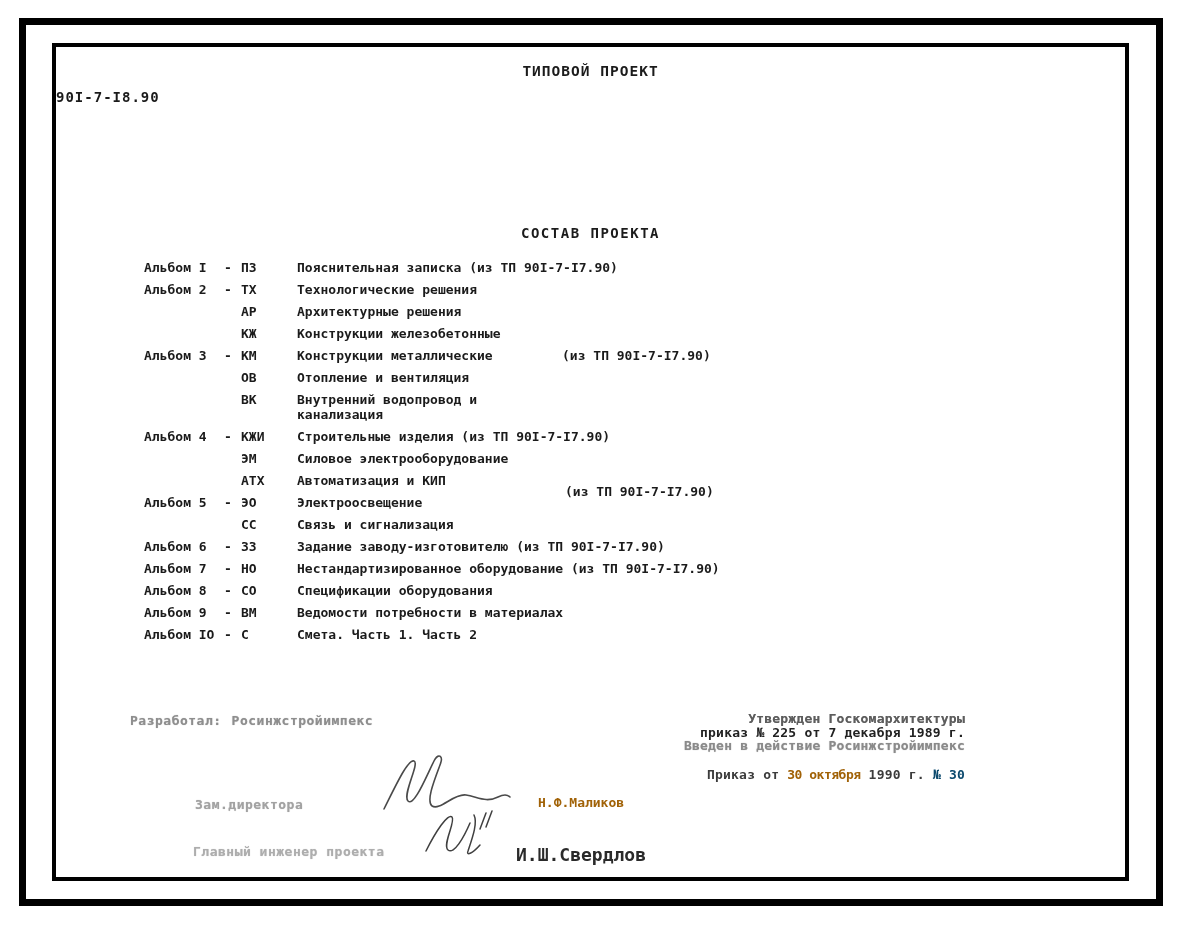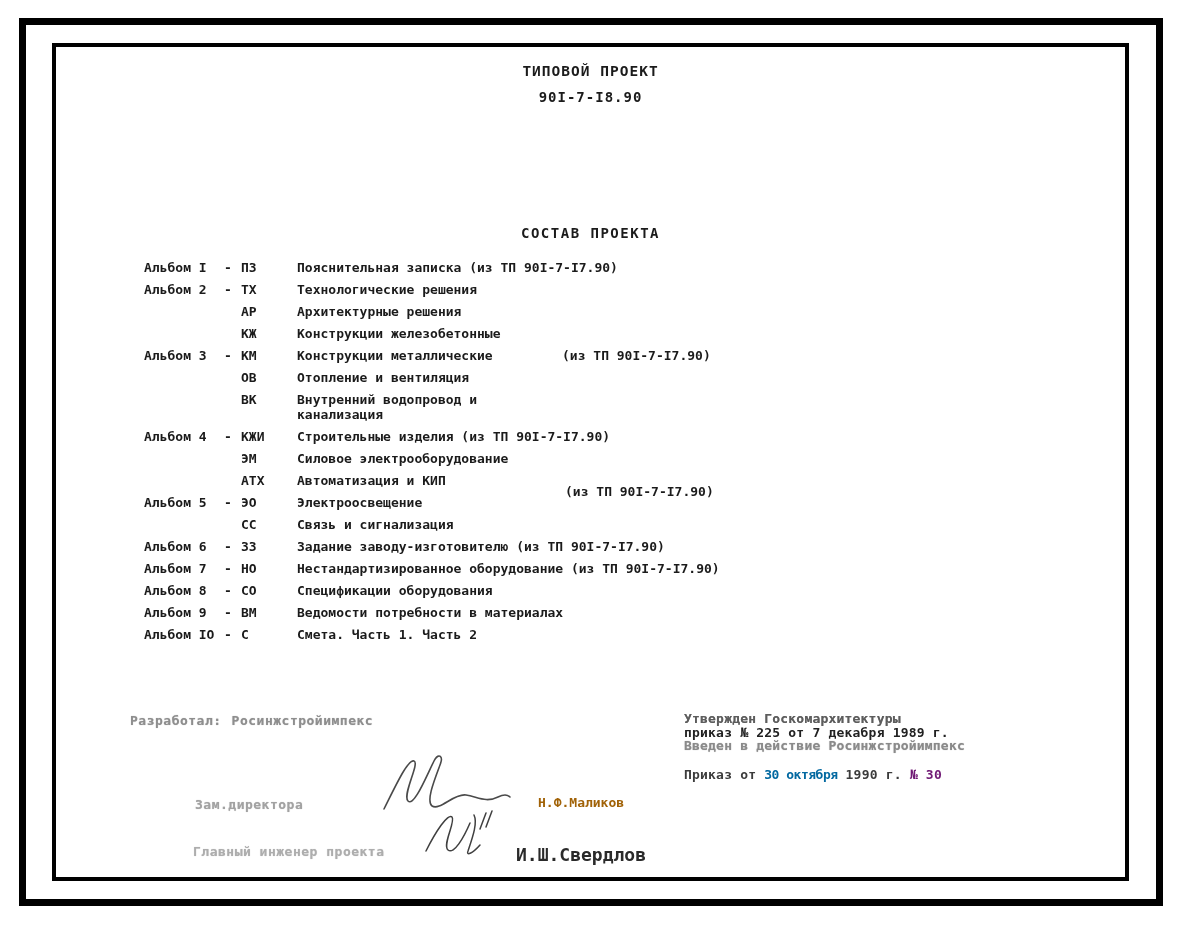--- a/index.html
+++ b/index.html
@@ -14,21 +14,21 @@
   }
   .inner-frame{
     position:absolute;left:52px;top:43px;width:1077px;height:838px;
     border:4px solid #000;box-sizing:border-box;background:#fff;padding-left:14px;
   }
   .doc-title{
     position:absolute;top:16px;left:0;width:100%;text-align:center;
     font-size:14.5px;font-weight:bold;letter-spacing:1px;
   }
   .project-code{
-    position:absolute;top:42px;left:0;width:100%;text-align:center;
+    position:absolute;top:42px;left:0;width:100%;
     font-size:14px;font-weight:bold;letter-spacing:1px;
   }
   .subject{
     position:absolute;left:240px;top:86px;font-size:13px;line-height:24px;
     font-weight:bold;letter-spacing:.2px;white-space:pre-line;
   }
   .section-heading{
     position:absolute;top:178px;left:0;width:100%;text-align:center;
     font-size:14px;font-weight:bold;letter-spacing:1.5px;
   }
@@ -57,28 +57,28 @@
     position:absolute;left:137px;top:797px;font-size:13px;font-weight:bold;
     color:#adadad;text-shadow:0 0 1px #c7c7c7;letter-spacing:.5px;
   }
   .sig-name-1{position:absolute;left:482px;top:748px;font-size:13px;font-weight:bold;color:#a16207;}
   .sig-name-2{position:absolute;left:460px;top:797px;font-size:18px;font-weight:bold;color:#2a2a2a;}
   .sig-svg-1{position:absolute;left:318px;top:704px;}
   .sig-svg-2{position:absolute;left:362px;top:760px;}
 
   .approval{
     position:absolute;left:628px;top:665px;font-size:13px;line-height:13.5px;
-    font-weight:bold;letter-spacing:.2px;
+    font-weight:bold;letter-spacing:.2px;text-align:right;
   }
   .approval .ln1{color:#5d5d5d;text-shadow:0 0 .5px #8a8a8a;}
   .approval .ln2{color:#222;}
   .approval .ln3{color:#8a8a8a;text-shadow:0 0 1px #aeaeae;}
   .order-line{margin-top:15px;color:#3c3c3c;}
-  .order-line .ins{color:#0369a1;font-weight:bold;letter-spacing:-.5px;}
-  .order-line .num{color:#701a75;font-weight:bold;}
+  .order-line .ins{color:#a16207;font-weight:bold;letter-spacing:-.5px;}
+  .order-line .num{color:#0c4a6e;font-weight:bold;}
 </style>
 </head>
 <body>
 
 <div class="outer-frame"></div>
 
 <div class="inner-frame">
 
   <div class="doc-title">ТИПОВОЙ ПРОЕКТ</div>
   <div class="project-code">90I-7-I8.90</div>

